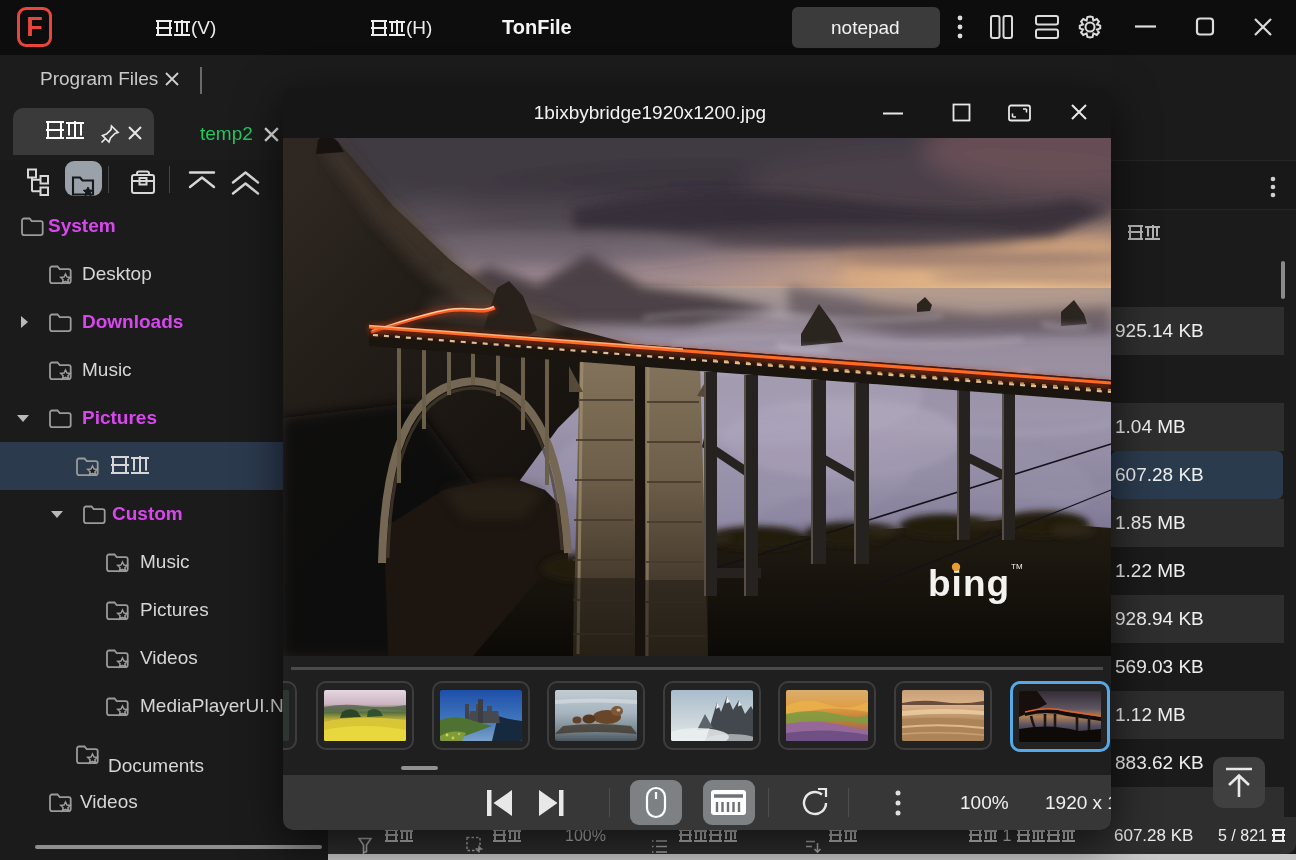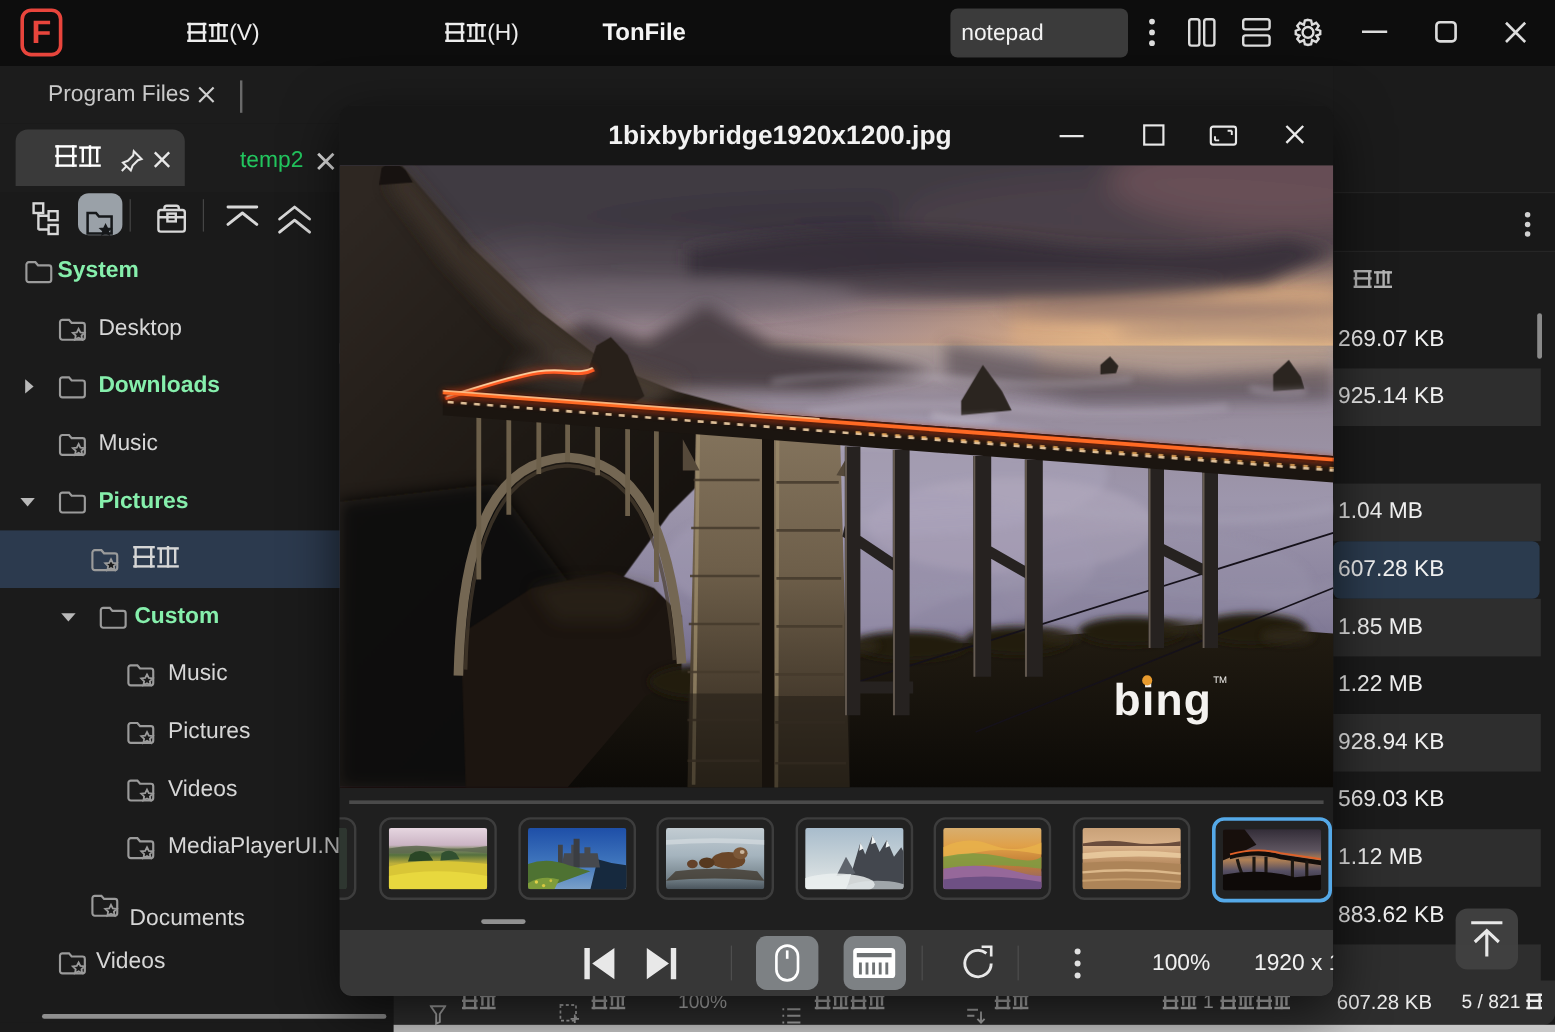--- a/index.html
+++ b/index.html
@@ -19,48 +19,48 @@
  linear-gradient(currentColor,currentColor) 0 100%/100% 2px no-repeat,
  linear-gradient(currentColor,currentColor) 50% 0/2px 100% no-repeat,
  linear-gradient(currentColor,currentColor) 12% 30%/2px 70% no-repeat,
  linear-gradient(currentColor,currentColor) 88% 30%/2px 70% no-repeat}
 .zs{width:13px;height:13px;vertical-align:-1px}
 
 #titlebar{position:absolute;left:0;top:0;width:1296px;height:55px;background:#0d0d0d;color:#e6e6e6}
 #logo{position:absolute;left:17px;top:7px;width:35px;height:40px;border:3px solid #e8453c;border-radius:9px;color:#e8453c;font-weight:bold;font-size:27px;text-align:center;line-height:34px}
 .menu{position:absolute;top:0;height:55px;line-height:55px;font-size:19px;color:#ededed}
 #ton{position:absolute;left:502px;top:0;height:55px;line-height:55px;font-weight:bold;font-size:20px;color:#f5f5f5}
-#search{position:absolute;left:792px;top:7px;width:148px;height:41px;background:#3b3b3b;border-radius:6px;color:#f2f2f2;font-size:19px;line-height:41px;padding-left:9px}
+#search{position:absolute;left:792px;top:7px;width:148px;height:41px;background:#3b3b3b;border-radius:6px;color:#f2f2f2;font-size:19px;line-height:41px;padding-left:39px}
 
 #row1{position:absolute;left:0;top:55px;width:1296px;height:48px;background:#1c1c1c;color:#c9c9c9;font-size:19px}
 #row2{position:absolute;left:0;top:103px;width:1296px;height:57px;background:#1c1c1c}
 #atab{position:absolute;left:13px;top:5px;width:141px;height:47px;background:#3a3a3a;border-radius:10px 10px 0 0;color:#fff}
 
 #tbar{position:absolute;left:0;top:160px;width:330px;height:52px;background:#1a1a1a}
 #tbtn{position:absolute;left:65px;top:1px;width:37px;height:35px;background:#9aa1a8;border-radius:9px}
 .tsep{position:absolute;top:6px;width:1px;height:27px;background:#454545}
 
 #side{position:absolute;left:0;top:200px;width:328px;height:652px;background:#1b1b1b;color:#d6d6d6;font-size:19px}
 .trow{position:absolute;left:0;width:328px;height:48px;line-height:48px;white-space:nowrap}
-.trow b{color:#86efac}
+.trow b{color:#d946ef}
 #selrow{position:absolute;left:0;top:242px;width:328px;height:48px;background:#2c3a4e}
 
 #rpanel{position:absolute;left:1111px;top:55px;width:185px;height:797px;background:#1b1b1b;color:#f0f0f0}
 #rphead{position:absolute;left:0;top:105px;width:185px;height:50px;background:#181818;border-top:1px solid #262626;border-bottom:1px solid #262626}
 .frow{position:absolute;left:0;width:185px;height:48px;line-height:48px;font-size:19px;padding-left:4px;white-space:nowrap}
 .frow.lt{background:#2e2e2e;width:173px}
 .frow.sel{background:#2b3b4e;border-radius:6px;width:172px}
 
 #sbar{position:absolute;left:328px;top:817px;width:968px;height:37px;background:#2e2e2e;border-radius:0 0 10px 0;color:#b9b9b9;font-size:16px}
 .sit{position:absolute;top:0;height:37px;line-height:37px;white-space:nowrap}
 #bstrip{position:absolute;left:328px;top:854px;width:968px;height:6px;background:#c9c9c9}
 
 #viewer{position:absolute;left:283px;top:88px;width:828px;height:742px;background:#1f1f1f;border-radius:10px;box-shadow:0 12px 45px rgba(0,0,0,.65);overflow:hidden}
 #vtitle{position:absolute;left:0;top:0;width:828px;height:50px;background:#161616;color:#f2f2f2}
-#vtext{position:absolute;left:0;top:0;width:734px;text-align:center;height:50px;line-height:50px;font-weight:bold;font-size:22px}
+#vtext{position:absolute;left:0;top:0;width:734px;text-align:center;height:50px;line-height:50px;font-weight:normal;font-size:19px}
 #vimg{position:absolute;left:0;top:50px;width:828px;height:518px}
 #vthumbs{position:absolute;left:0;top:568px;width:828px;height:119px;background:#1f1f1f}
 .tcard{position:absolute;top:25px;width:98px;height:69px;background:#222;border:2px solid #3d3d3d;border-radius:10px}
 .tcard svg{position:absolute;left:6px;top:7px;border-radius:2px}
 #vctrl{position:absolute;left:0;top:687px;width:828px;height:55px;background:#373737;border-radius:0 0 10px 10px;color:#ececec}
 .vbtn{position:absolute;top:5px;width:52px;height:45px;background:#7d8184;border-radius:9px}
 .vsep{position:absolute;top:13px;width:1px;height:29px;background:#4e4e4e}
 svg{display:block}
 </style>
 </head>
@@ -243,21 +243,20 @@
       <div id="rphead">
         <svg class="abs" style="left:155px;top:15px" width="14" height="22" viewBox="0 0 14 22">
           <g fill="#d0d0d0">
             <circle cx="7" cy="3" r="2.3"></circle>
             <circle cx="7" cy="11" r="2.3"></circle>
             <circle cx="7" cy="19" r="2.3"></circle>
           </g>
         </svg>
       </div>
 <div class="abs" style="left:16px;top:167px;color:#b4b4b4;font-size:18px"><span class="zh" style="width:15px;height:15px"></span><span class="zh v" style="width:15px;height:15px"></span></div>
-<div class="frow" style="top:204px">269.07 KB</div>
 <div class="frow lt" style="top:252px">925.14 KB</div>
 <div class="frow lt" style="top:348px">1.04 MB</div>
 <div class="frow sel" style="top:396px">607.28 KB</div>
 <div class="frow lt" style="top:444px">1.85 MB</div>
 <div class="frow" style="top:492px">1.22 MB</div>
 <div class="frow lt" style="top:540px">928.94 KB</div>
 <div class="frow" style="top:588px">569.03 KB</div>
 <div class="frow lt" style="top:636px">1.12 MB</div>
 <div class="frow" style="top:684px">883.62 KB</div>
 <div class="frow lt" style="top:732px"></div>

